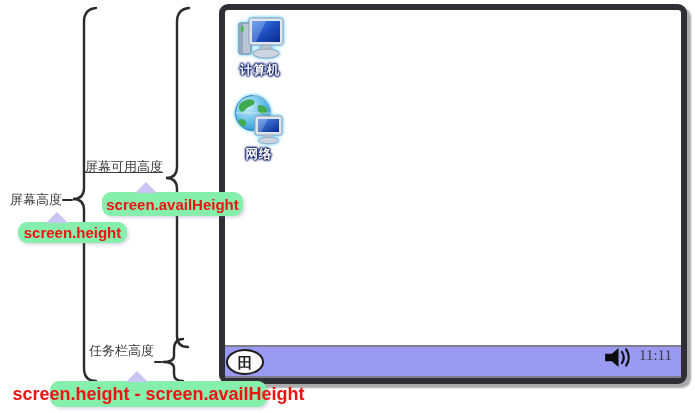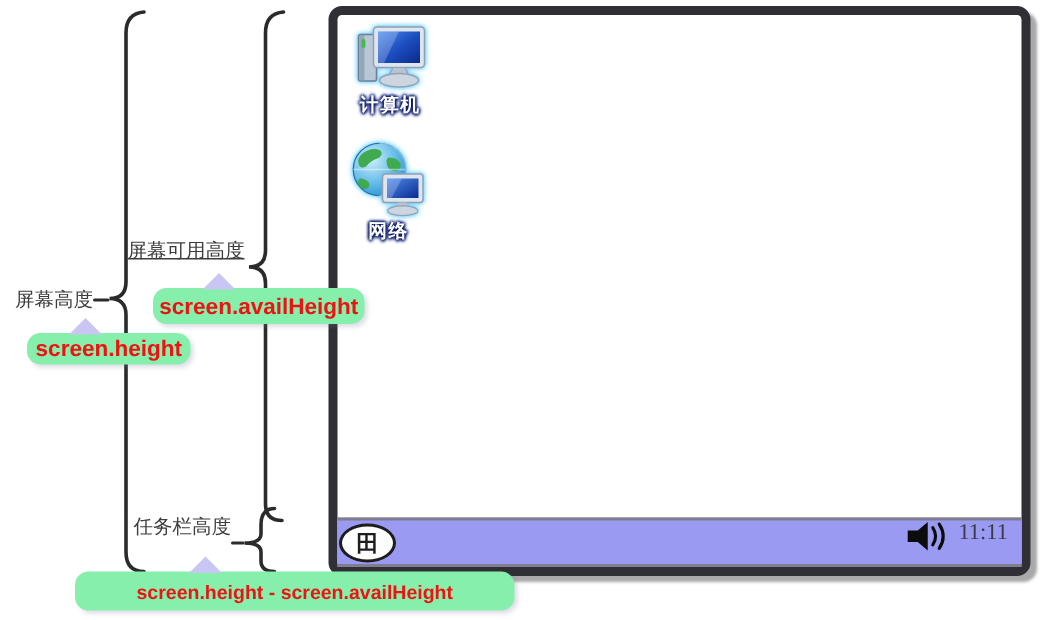--- a/index.html
+++ b/index.html
@@ -30,21 +30,21 @@
   }
   .tooltip .arrow {
     position:absolute; top:-10px; width:0; height:0;
     border-left:11px solid transparent; border-right:11px solid transparent;
     border-bottom:11px solid #cac6f3;
   }
   .tt-height { left:18px;  top:222px; width:109px; height:21px; font-size:15px;text-align:center; }
   .tt-height .arrow { left:28px; }
   .tt-avail  { left:102px; top:192px; width:141px; height:24px; font-size:15px; }
   .tt-avail .arrow { left:33px; }
-  .tt-diff   { left:50px;  top:381px; width:293px; height:26px; font-size:13px; }
+  .tt-diff   { left:50px;  top:381px; width:217px; height:26px; font-size:18px; }
   .tt-diff .arrow { left:76px; }
 
   
   .frame {
     position:absolute; z-index:3; left:219px; top:4px; width:468px; height:380px;
     background:#fff; border:6px solid #2f2f35; border-radius:9px;
     box-shadow:4px 4px 2px #a9a9a9;
   }
 
   

